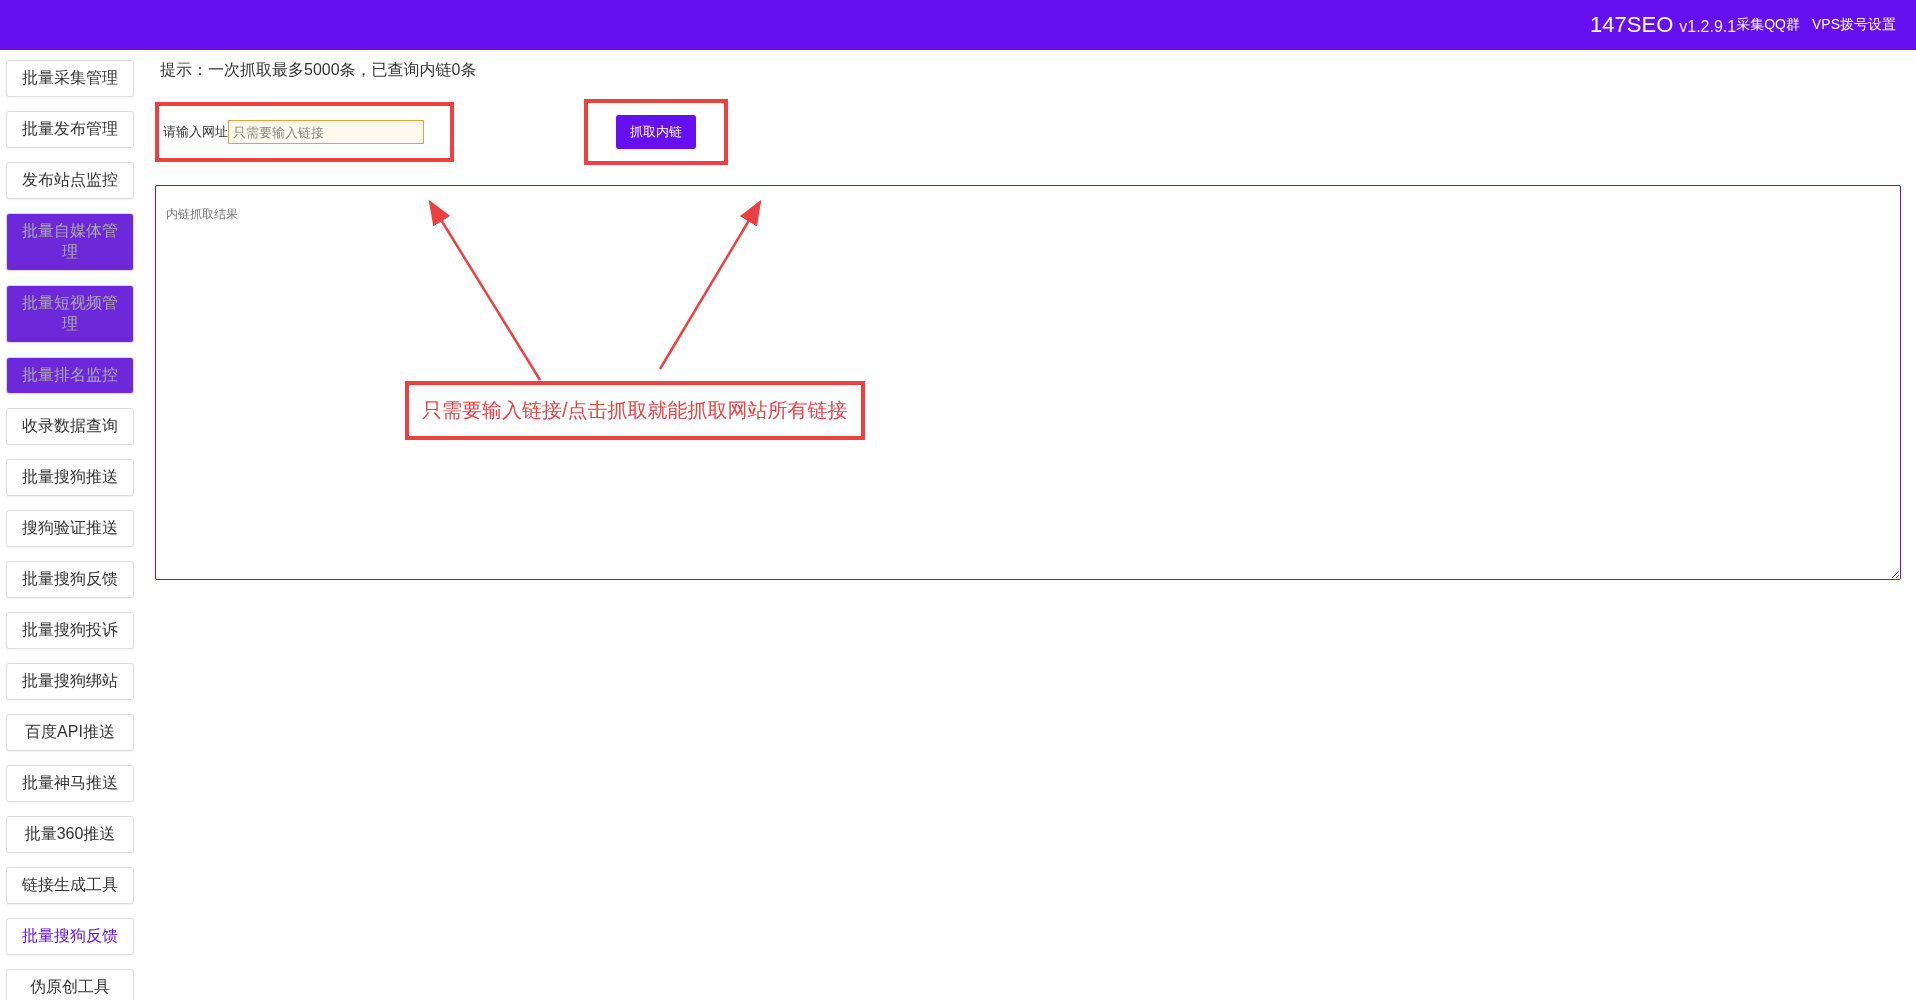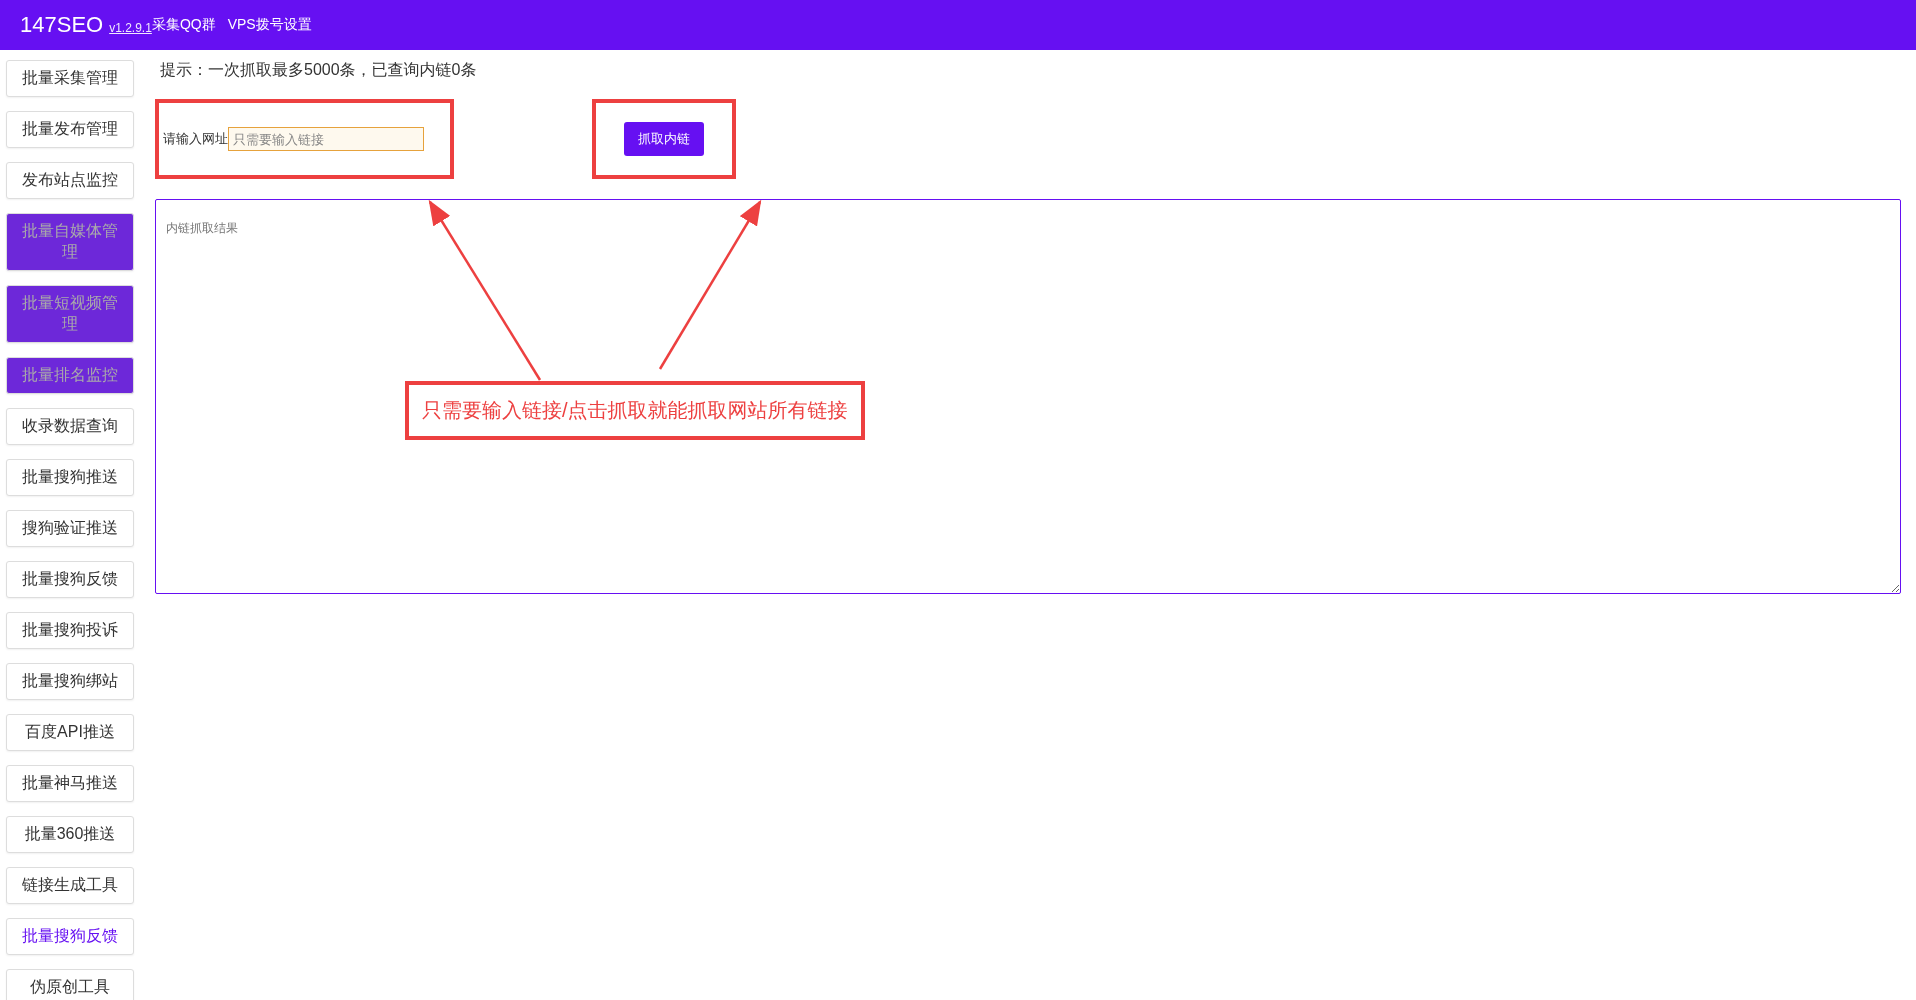--- a/index.html
+++ b/index.html
@@ -7,30 +7,30 @@
       font-family: -apple-system, BlinkMacSystemFont, "Segoe UI", Arial, "Microsoft YaHei", sans-serif;
       background: #fff;
       overflow-x: hidden;
     }
     .header {
       background: #6610f2;
       color: #fff;
       height: 50px;
       display: flex;
       align-items: center;
-      justify-content: flex-start;
+      justify-content: flex-end;
       padding: 0 20px;
     }
     .header-left {
       display: flex;
       align-items: baseline;
       gap: 6px;
     }
     .header-title { font-size: 22px; font-weight: 500; }
-    .header-version { font-size: 12px; opacity: 0.9; text-decoration: underline; }
+    .header-version { font-size: 16px; opacity: 0.9; }
     .header-right { display: flex; gap: 12px; font-size: 14px; }
     .header-link { color: #fff; cursor: pointer; }
 
     .main-container {
       display: flex;
       height: calc(100vh - 50px);
     }
     .sidebar {
       width: 140px;
       padding: 10px 6px;
@@ -70,21 +70,22 @@
       position: relative;
     }
     .hint {
       font-size: 16px;
       color: #333;
       margin-bottom: 18px;
       margin-left: 5px;
     }
     .input-row {
       display: flex;
-      gap: 8px;
+      align-items: center;
+      gap: 0;
       margin-bottom: 20px;
       position: relative;
     }
     .input-group {
       display: flex;
       align-items: center;
       position: relative;
       border: 4px solid #ed4040;
       padding: 14px 26px 14px 0;
       margin-left: 0;
@@ -100,21 +101,21 @@
       height: 24px;
       border: 1px solid #e6a23c;
       background: #fef9ee;
       font-size: 13px;
       padding: 2px 4px;
       color: #333;
     }
     .url-input::placeholder { color: #888; }
     .button-wrap {
       border: 4px solid #ed4040;
-      padding: 19px 28px;
+      padding: 12px 28px;
       margin-left: 130px;
     }
     .fetch-btn {
       background: #6610f2;
       color: #fff;
       border: none;
       border-radius: 3px;
       padding: 8px 14px;
       font-size: 13px;
       cursor: pointer;

